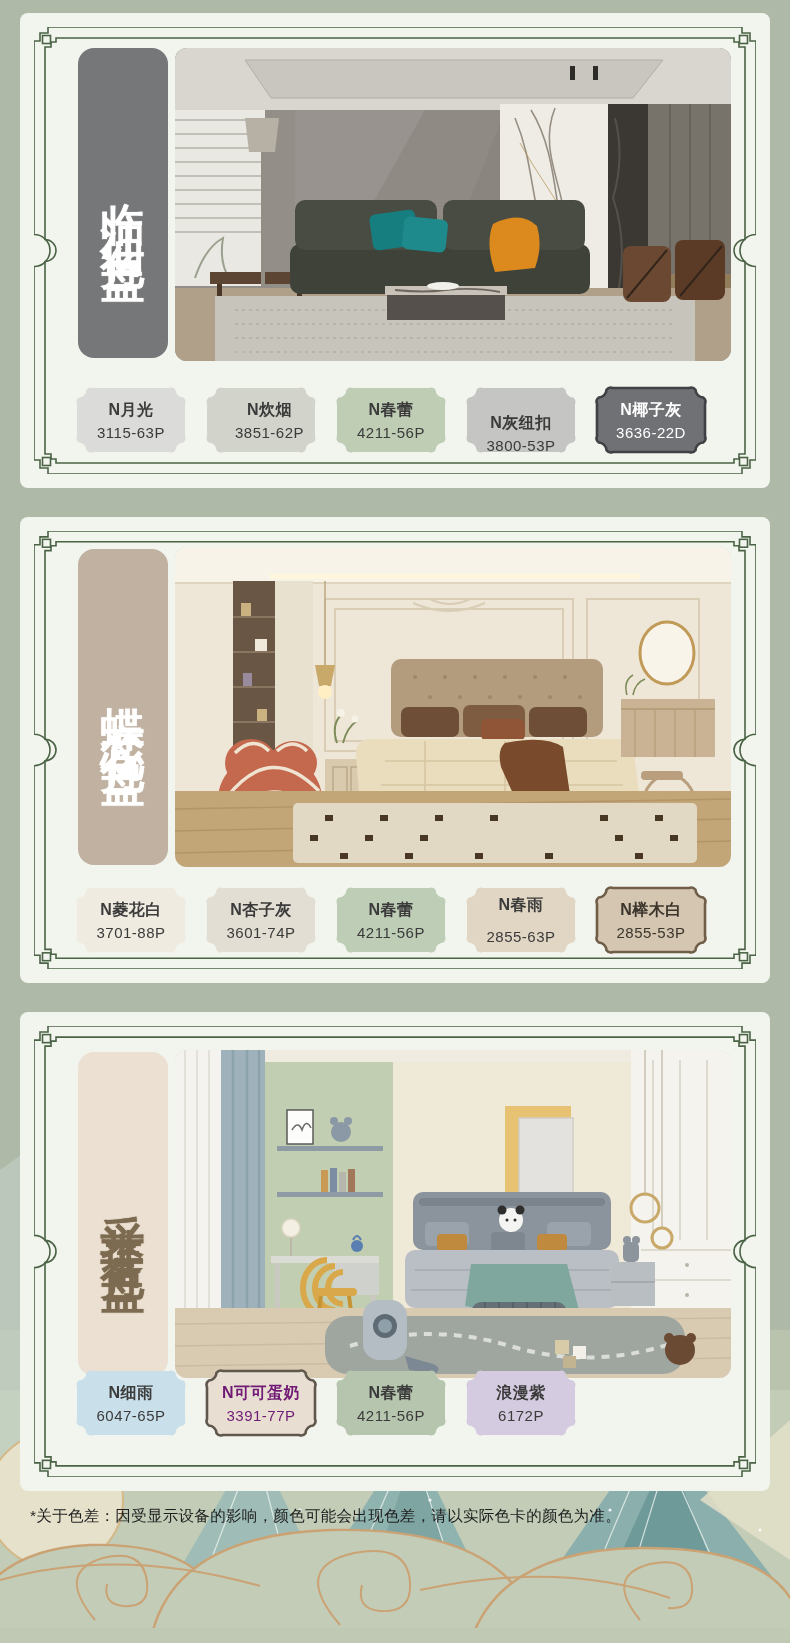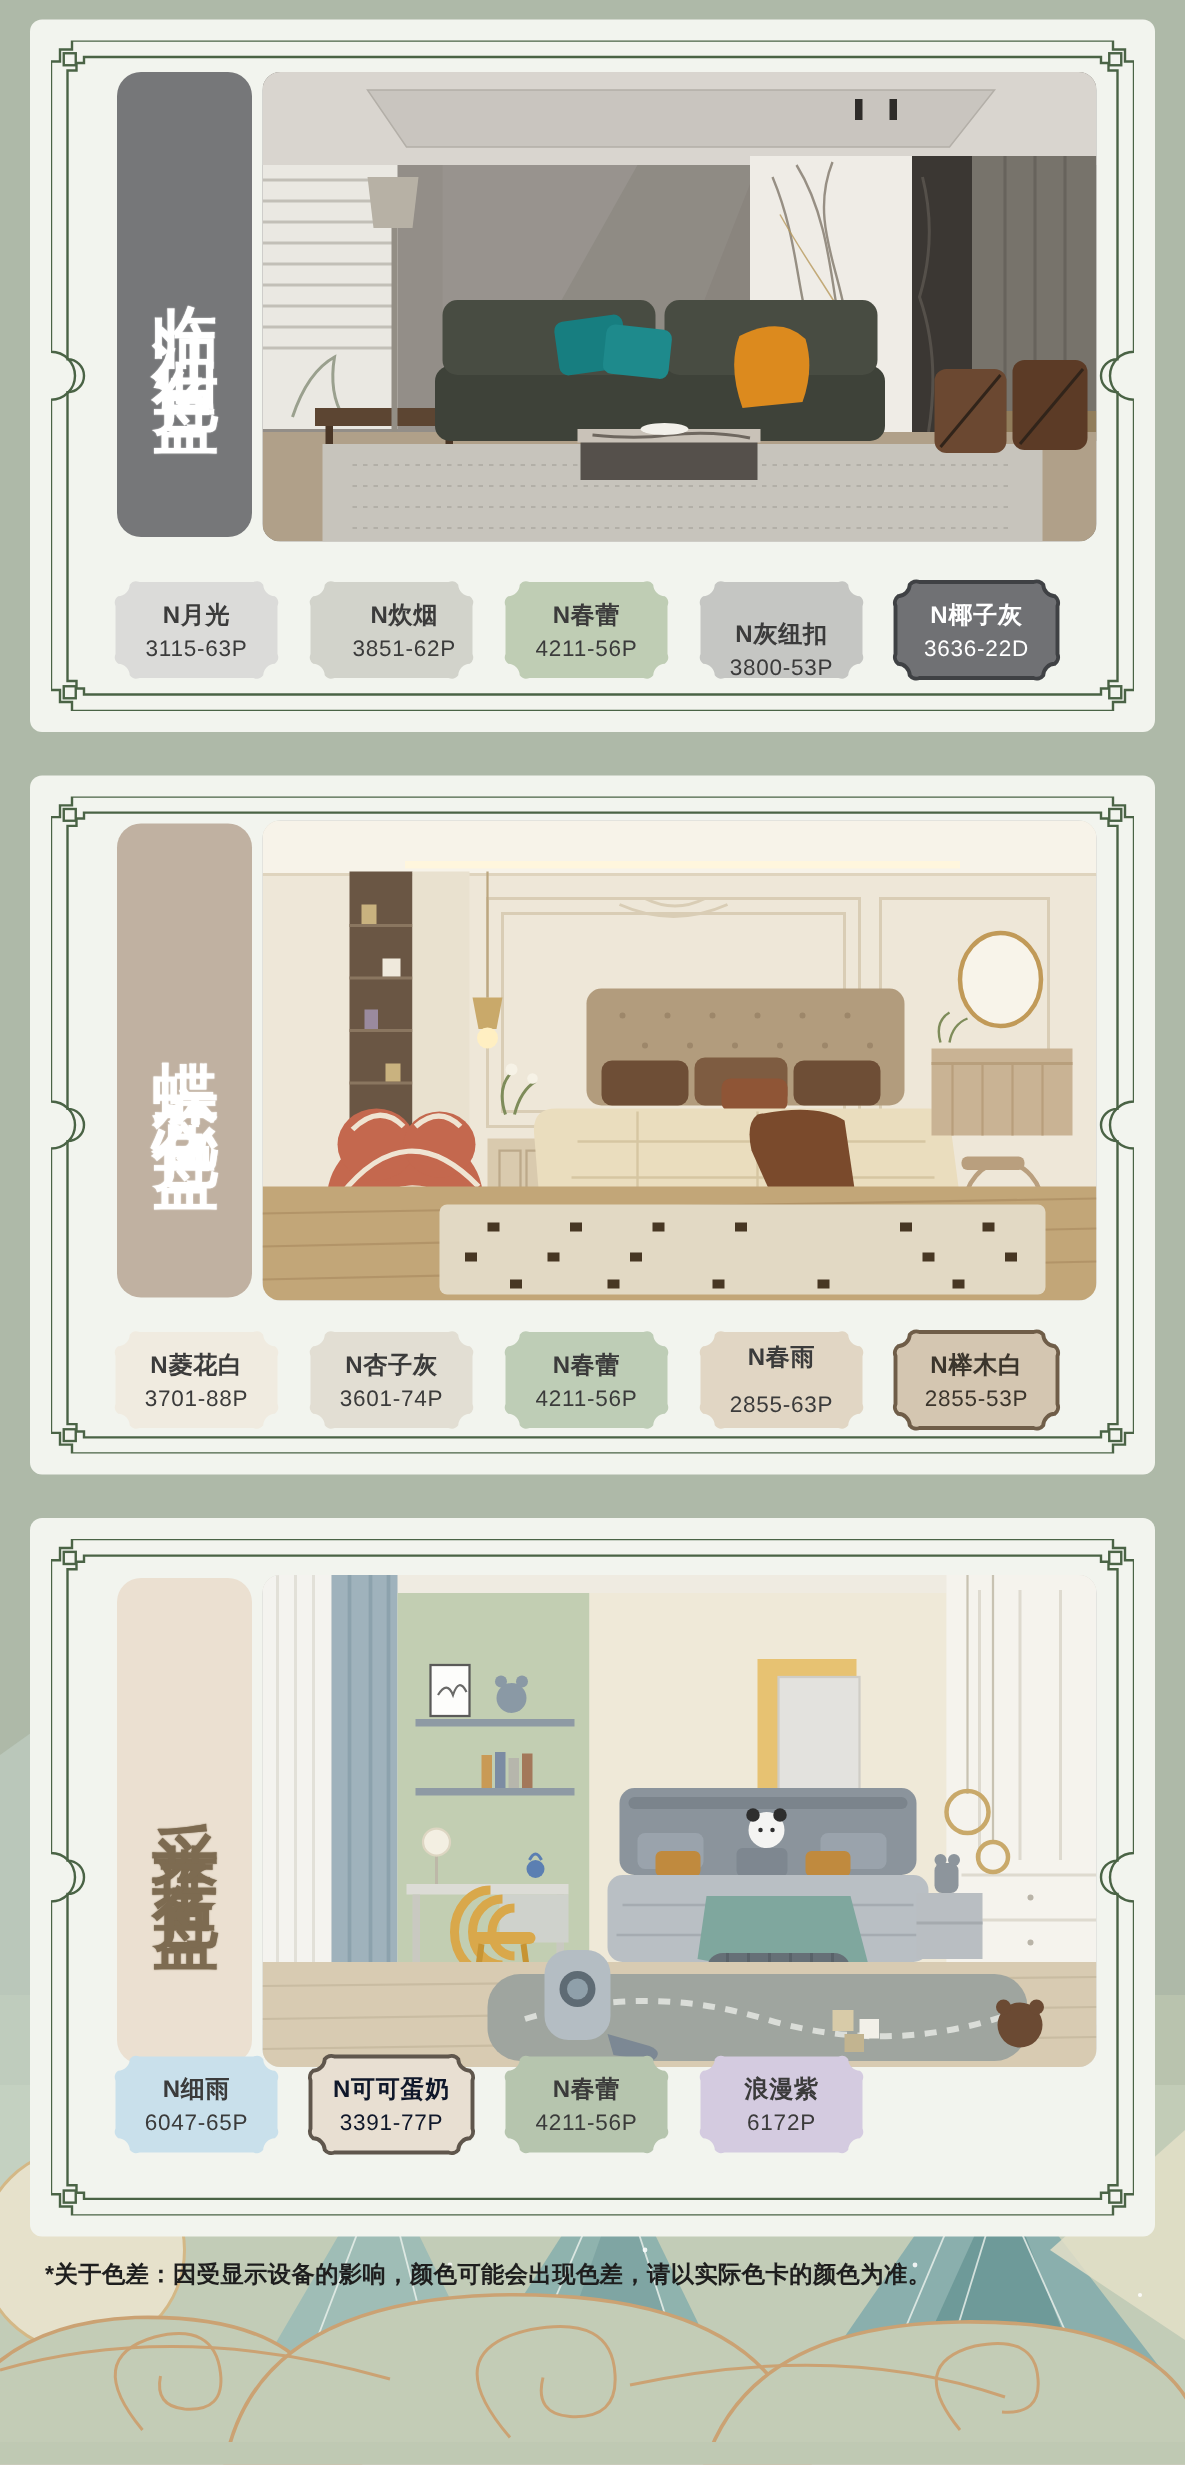--- a/index.html
+++ b/index.html
@@ -37,21 +37,21 @@
   .swatch svg{position:absolute;inset:0;width:100%;height:100%;overflow:visible;}
   .plaque{stroke-width:2.6;vector-effect:non-scaling-stroke;}
   .swatch-labels{
     position:absolute;inset:0;display:flex;flex-direction:column;
     align-items:center;justify-content:center;gap:3px;
   }
   .swatch-name{font-size:16px;font-weight:700;letter-spacing:.5px;}
   .swatch-code{font-size:15px;font-weight:500;letter-spacing:.5px;}
   .footnote{
     position:absolute;left:30px;top:1506px;z-index:3;
-    font-size:15.5px;font-weight:700;color:#1E1E1E;letter-spacing:.3px;
+    font-size:15.5px;font-weight:400;color:#1E1E1E;letter-spacing:.3px;
   }
   .wave-decor{position:absolute;left:0;top:1080px;width:790px;height:563px;z-index:1;}
   
   #card1 .title-block{top:35px;height:310px;}
   #card1 .photo{top:35px;height:313px;}
   #card1 .swatch-row{top:375px;}
   #card2 .title-block{top:32px;height:316px;}
   #card2 .photo{top:30px;height:320px;}
   #card2 .swatch-row{top:371px;}
   #card3 .title-block{top:40px;height:324px;}
@@ -572,21 +572,21 @@
           </svg>
         <div class="swatch-labels" style="color: rgb(59, 59, 59);">
           <div class="swatch-name">N细雨</div>
           <div class="swatch-code">6047-65P</div>
         </div>
       </div>
       <div class="swatch">
         <svg viewBox="0 0 108 64" preserveAspectRatio="none">
             <path class="plaque" d="M 16 0 H 92 A 5.5 5.5 0 0 1 98.5 1.8 A 8 8 0 0 0 106.2 9.5 A 5.5 5.5 0 0 1 108 16 V 48 A 5.5 5.5 0 0 1 106.2 54.5 A 8 8 0 0 0 98.5 62.2 A 5.5 5.5 0 0 1 92 64 H 16 A 5.5 5.5 0 0 1 9.5 62.2 A 8 8 0 0 0 1.8 54.5 A 5.5 5.5 0 0 1 0 48 V 16 A 5.5 5.5 0 0 1 1.8 9.5 A 8 8 0 0 0 9.5 1.8 A 5.5 5.5 0 0 1 16 0 Z" fill="#E8DFD2" stroke="#5F564C"></path>
           </svg>
-        <div class="swatch-labels" style="color: #0f172a;">
+        <div class="swatch-labels" style="color: #701a75;">
           <div class="swatch-name">N可可蛋奶</div>
           <div class="swatch-code">3391-77P</div>
         </div>
       </div>
       <div class="swatch">
         <svg viewBox="0 0 108 64" preserveAspectRatio="none">
             <path class="plaque" d="M 16 0 H 92 A 5.5 5.5 0 0 1 98.5 1.8 A 8 8 0 0 0 106.2 9.5 A 5.5 5.5 0 0 1 108 16 V 48 A 5.5 5.5 0 0 1 106.2 54.5 A 8 8 0 0 0 98.5 62.2 A 5.5 5.5 0 0 1 92 64 H 16 A 5.5 5.5 0 0 1 9.5 62.2 A 8 8 0 0 0 1.8 54.5 A 5.5 5.5 0 0 1 0 48 V 16 A 5.5 5.5 0 0 1 1.8 9.5 A 8 8 0 0 0 9.5 1.8 A 5.5 5.5 0 0 1 16 0 Z" fill="#B6C5AE"></path>
           </svg>
         <div class="swatch-labels" style="color: rgb(59, 59, 59);">
           <div class="swatch-name">N春蕾</div>

